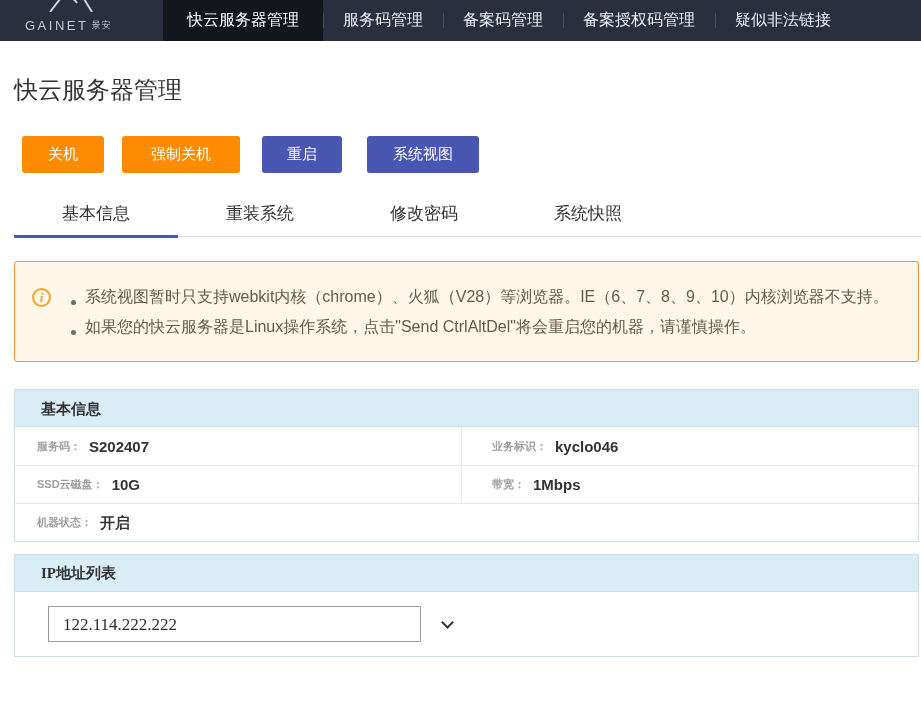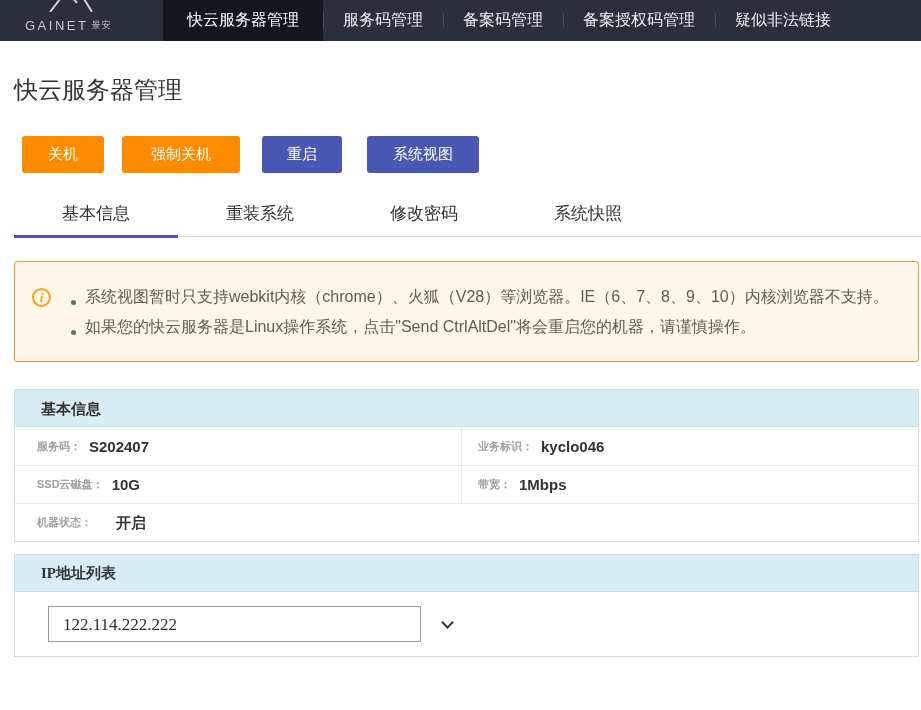--- a/index.html
+++ b/index.html
@@ -52,22 +52,22 @@
   
   .panel { width:905px; border:1px solid #c9dfec; }
   .panel-basic { margin-top:27px; }
   .panel-ip { margin-top:12px;font-family:Liberation Serif, serif; }
   .panel-header { background:#d9edf7; height:37px; line-height:37px; padding-left:26px;
                   font-size:15px; font-weight:700; color:#333; border-bottom:1px solid #c9dfec; }
   .info-row { display:flex; height:38px; line-height:37px; }
   .info-row + .info-row { border-top:1px solid #e9e9e9; }
   .cell { display:flex; align-items:center; overflow:hidden; }
   .cell-l { flex:0 0 446px; padding-left:22px; }
-  .cell-r { flex:1; border-left:1px solid #e9e9e9; padding-left:16px; }
-  .cell-full { flex:1; padding-left:22px;gap:16px; }
+  .cell-r { flex:1; border-left:1px solid #e9e9e9; padding-left:30px; }
+  .cell-full { flex:1; padding-left:22px; }
   .cell-label { font-size:11px; color:#9e9e9e;font-weight:bold; }
   .cell-value { font-size:15px; color:#333; font-weight:700; margin-left:8px; }
 
   .ip-body { padding:14px 0 14px 33px; }
   .select-wrap { position:relative; width:420px; }
   .ip-select { width:373px; height:36px; border:1px solid #9b9b9b; background:#fff;
                font-size:17px; color:#2e2e2e; padding-left:14px; appearance:none;
                -webkit-appearance:none; border-radius:0; font-family:inherit; }
   .chev { position:absolute; right:16px; top:12px; width:9px; height:9px;
           border-right:2px solid #333; border-bottom:2px solid #333;

